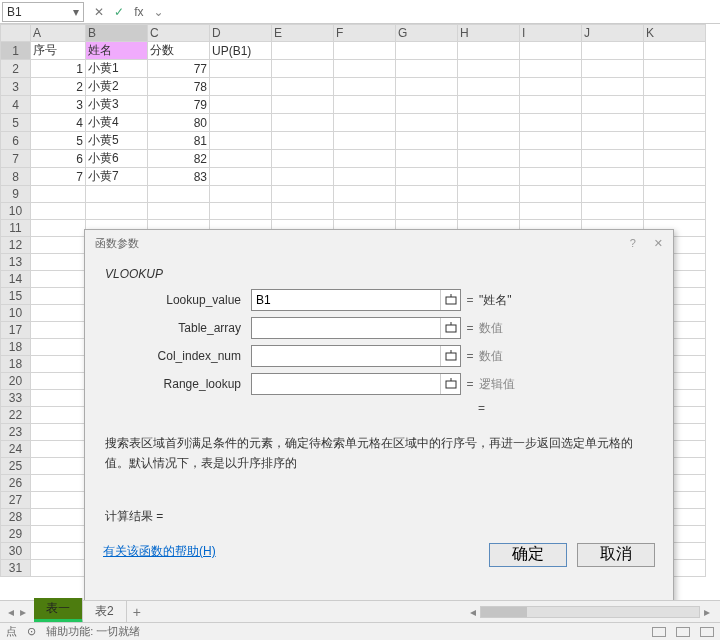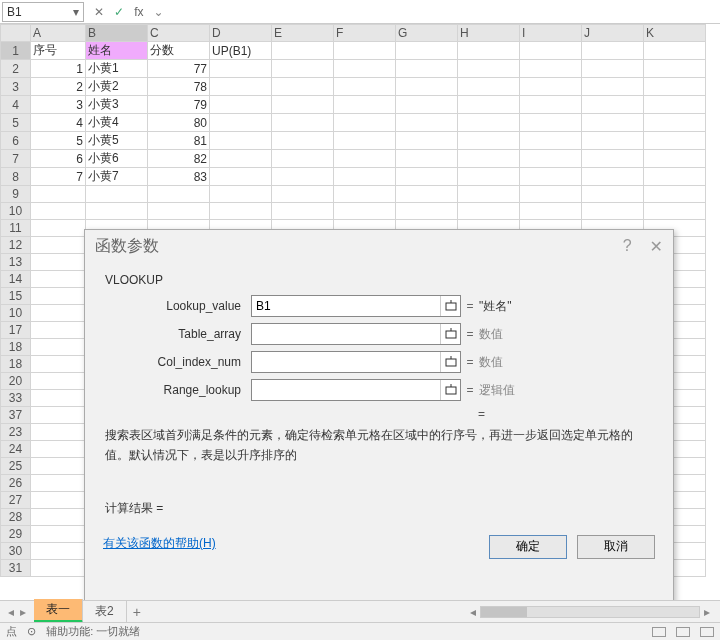--- a/index.html
+++ b/index.html
@@ -23,47 +23,47 @@
   .grid th { background: #e6e6e6; color: #555; text-align: center; }
   .grid .rowhdr { width: 30px; background: #e6e6e6; text-align: center; color: #555; }
   .grid .c { width: 62px; text-align: left; }
   .grid .num { text-align: right; }
   .grid .c0 { width: 55px; }
   .grid .dashbox { border: 1.5px dashed #2a7d2a !important; background: #f0abfc; }
   .grid .selhdr { background: #ccc; }
 
   
   .dialog { position: absolute; left: 84px; top: 229px; width: 590px; height: 380px; background: #f1f1f1; border: 1px solid #aaa; box-shadow: 2px 2px 6px rgba(0,0,0,.25); }
-  .dlg-title { display: flex; align-items: center; justify-content: space-between; padding: 6px 10px; color: #666; font-size: 16px; }
+  .dlg-title { display: flex; align-items: center; justify-content: space-between; padding: 6px 10px; color: #666; font-size: 11px; }
   .dlg-title .r { display: flex; gap: 18px; color: #999; }
   .dlg-body { padding: 6px 18px 10px 18px; }
-  .fn { color: #333; margin: 4px 0 8px 2px; }
+  .fn { color: #333; margin: 4px 0 8px 2px; font-style: italic; }
   .argrow { display: flex; align-items: center; margin: 6px 0; }
   .argrow .lbl { width: 148px; text-align: right; padding-right: 10px; color: #333; }
   .argrow .inp { width: 210px; height: 22px; border: 1px solid #888; background: #fff; display: flex; align-items: center; }
   .argrow .inp input { flex: 1; border: none; outline: none; height: 100%; padding: 0 4px; font-size: 12px; }
   .argrow .refbtn { width: 20px; height: 20px; border-left: 1px solid #ccc; display: flex; align-items: center; justify-content: center; color: #333; cursor: pointer; }
   .argrow .eq { width: 18px; text-align: center; color: #666; }
   .argrow .res { color: #888; }
   .argrow .res.q { color: #333; }
-  .desc { margin: 4px 2px 6px 2px; color: #333; line-height: 1.7; font-size: 12px; }
+  .desc { margin: 18px 2px 6px 2px; color: #333; line-height: 1.7; font-size: 12px; }
   .desc2 { text-align: center; margin: 6px 0 14px 0; color: #333; }
   .eqline { text-align: right; padding-right: 170px; color: #555; margin-top: 4px; }
   .calcres { margin: 34px 0 8px 2px; color: #333; }
   .dlg-foot { display: flex; justify-content: space-between; padding: 0 18px 12px 18px; }
   .dlg-foot a { color: #0066cc; text-decoration: underline; cursor: pointer; }
   .dlg-btns { display: flex; gap: 10px; }
-  .dlg-btns button { width: 78px; height: 24px; background: #e9e9e9; border: 1px solid #999; cursor: pointer; font-size: 12px; }
+  .dlg-btns button { width: 78px; height: 24px; background: #e9e9e9; border: 1px solid #999; cursor: pointer; font-size: 16px; }
   .dlg-btns button.primary { border: 1.5px solid #5b8bbd; }
 
   
   .tabs { position: absolute; left: 0; bottom: 18px; width: 720px; height: 22px; background: #f1f1f1; border-top: 1px solid #ccc; display: flex; align-items: center; }
   .tabs .nav { display: flex; gap: 6px; padding: 0 8px; color: #888; }
   .tabs .tab { padding: 2px 12px; border-right: 1px solid #ccc; color: #555; cursor: pointer; }
-  .tabs .tab.active { background: #fdba74; border-bottom: 4px solid #22c55e; color: #222; }
+  .tabs .tab.active { background: #4d7c0f; border-bottom: 7px solid #22c55e; color: #222; }
   .tabs .plus { padding: 0 6px; color: #777; font-size: 14px; }
   .tabs .hscroll { flex: 1; display: flex; align-items: center; justify-content: flex-end; padding-right: 6px; }
   .hscroll .arrow { color: #888; padding: 0 4px; }
   .hscroll .track { width: 220px; height: 12px; background: #e0e0e0; border: 1px solid #ccc; position: relative; }
   .hscroll .thumb { position: absolute; left: 0; top: 0; width: 46px; height: 100%; background: #c4c4c4; }
 
   
   .status { position: absolute; left: 0; bottom: 0; width: 720px; height: 18px; background: #f1f1f1; border-top: 1px solid #ccc; display: flex; align-items: center; padding: 0 6px; color: #666; font-size: 11px; }
   .status .l { display: flex; gap: 10px; align-items: center; }
   .status .r { margin-left: auto; display: flex; gap: 10px; align-items: center; }
@@ -393,21 +393,21 @@
           <td class="c"></td>
           <td class="c"></td>
           <td class="c"></td>
           <td class="c"></td>
           <td class="c"></td>
           <td class="c"></td>
           <td class="c"></td>
           <td class="c"></td>
         </tr>
   <tr>
-          <th class="rowhdr">37</th>
+          <th class="rowhdr">22</th>
           <td class="c c0"></td>
           <td class="c"></td>
           <td class="c"></td>
           <td class="c"></td>
           <td class="c"></td>
           <td class="c"></td>
           <td class="c"></td>
           <td class="c"></td>
           <td class="c"></td>
           <td class="c"></td>

